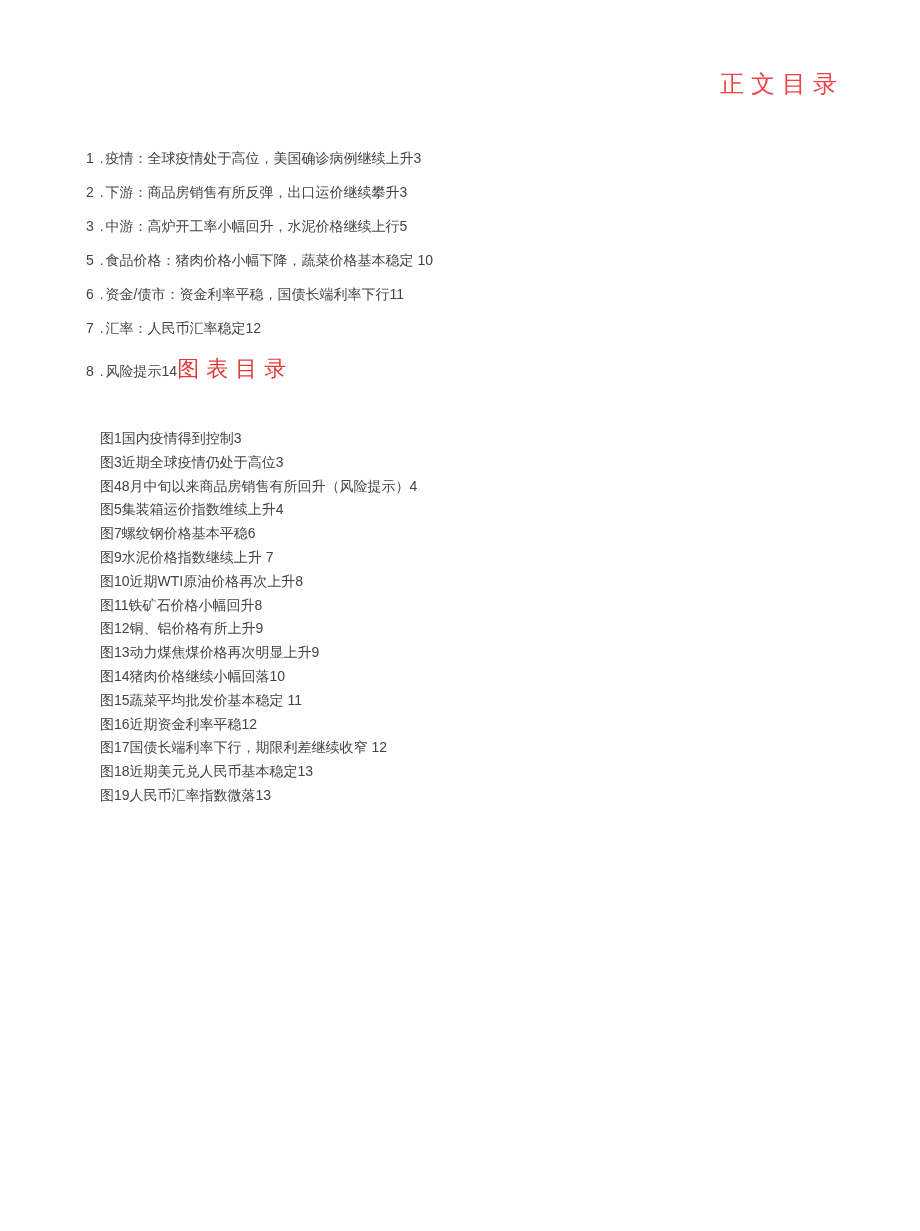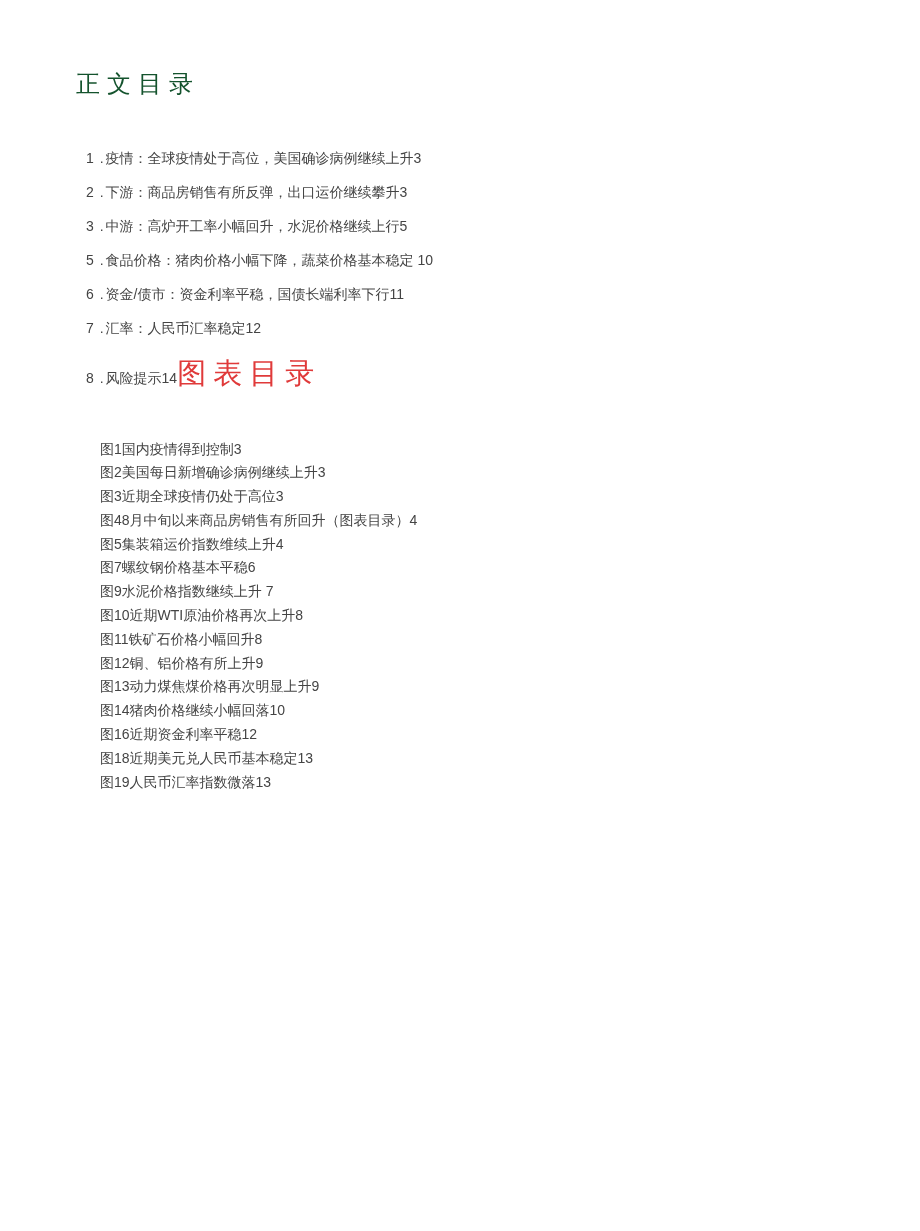--- a/index.html
+++ b/index.html
@@ -9,46 +9,47 @@
     }
     body {
       width: 920px;
       height: 1231px;
       background: #ffffff;
       font-family: "Microsoft YaHei", "SimSun", sans-serif;
       padding: 68px 76px;
       color: #333;
     }
     .heading-main {
-      color: #14532d;
+      color: #ef4444;
       font-size: 24px;
       font-weight: 400;
       letter-spacing: 7px;
       margin-bottom: 16px;
+      text-align: right;
     }
     .toc-list {
       list-style: none;
       padding-left: 10px;
       margin-top: 48px;
     }
     .toc-item {
       font-size: 14px;
       color: #444;
       margin-bottom: 13px;
       line-height: 1.5;
     }
     .toc-item .num {
       display: inline-block;
     }
     .toc-item .sep {
       margin: 0 2px;
     }
     .heading-inline {
       color: #e03a3a;
-      font-size: 29px;
+      font-size: 22px;
       font-weight: 400;
       letter-spacing: 7px;
       display: inline;
     }
     .figure-list {
       list-style: none;
       padding-left: 24px;
       margin-top: 42px;
     }
     .figure-item {
@@ -92,27 +93,28 @@
     <span class="sep"> .</span><span>汇率：人民币汇率稳定</span><span>12</span>
   </li>
   <li class="toc-item">
     <span class="num">8</span>
     <span class="sep"> .</span><span>风险提示</span><span>14</span><span class="heading-inline">图表目录</span>
   </li>
 </ul>
 
 <ul class="figure-list">
   <li class="figure-item"><span class="figure-label">图1</span><span>国内疫情得到控制</span><span>3</span></li>
-  <li class="figure-item"><span class="figure-label">图2</span><span>美国每日新增确诊病例继续上升</span><span>3</span></li>
   <li class="figure-item"><span class="figure-label">图3</span><span>近期全球疫情仍处于高位</span><span>3</span></li>
-  <li class="figure-item"><span class="figure-label">图4</span><span>8月中旬以来商品房销售有所回升（图表目录）</span><span>4</span></li>
+  <li class="figure-item"><span class="figure-label">图4</span><span>8月中旬以来商品房销售有所回升（风险提示）</span><span>4</span></li>
   <li class="figure-item"><span class="figure-label">图5</span><span>集装箱运价指数维续上升</span><span>4</span></li>
   <li class="figure-item"><span class="figure-label">图7</span><span>螺纹钢价格基本平稳</span><span>6</span></li>
   <li class="figure-item"><span class="figure-label">图9</span><span>水泥价格指数继续上升</span> <span>7</span></li>
   <li class="figure-item"><span class="figure-label">图10</span><span>近期WTI原油价格再次上升</span><span>8</span></li>
   <li class="figure-item"><span class="figure-label">图11</span><span>铁矿石价格小幅回升</span><span>8</span></li>
   <li class="figure-item"><span class="figure-label">图12</span><span>铜、铝价格有所上升</span><span>9</span></li>
   <li class="figure-item"><span class="figure-label">图13</span><span>动力煤焦煤价格再次明显上升</span><span>9</span></li>
   <li class="figure-item"><span class="figure-label">图14</span><span>猪肉价格继续小幅回落</span><span>10</span></li>
+  <li class="figure-item"><span class="figure-label">图15</span><span>蔬菜平均批发价基本稳定</span>  <span>11</span></li>
   <li class="figure-item"><span class="figure-label">图16</span><span>近期资金利率平稳</span><span>12</span></li>
+  <li class="figure-item"><span class="figure-label">图17</span><span>国债长端利率下行，期限利差继续收窄</span>  <span>12</span></li>
   <li class="figure-item"><span class="figure-label">图18</span><span>近期美元兑人民币基本稳定</span><span>13</span></li>
   <li class="figure-item"><span class="figure-label">图19</span><span>人民币汇率指数微落</span><span>13</span></li>
 </ul>
 
 </body></html>

